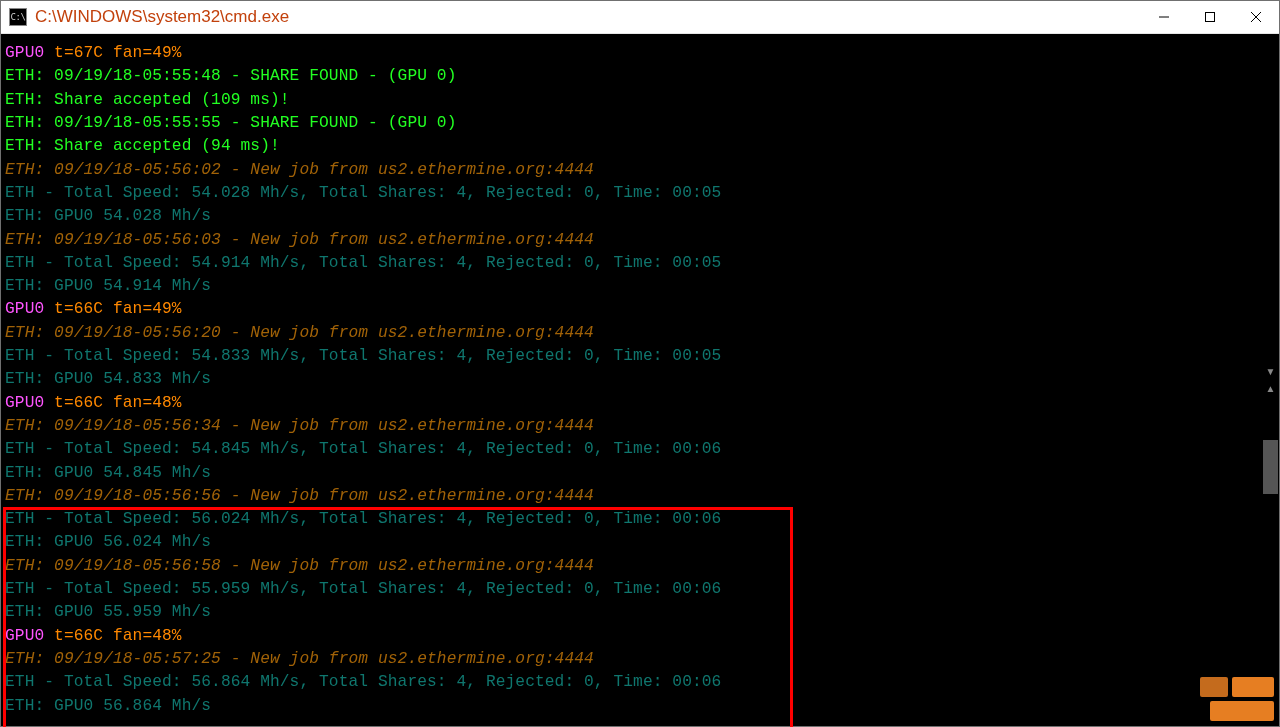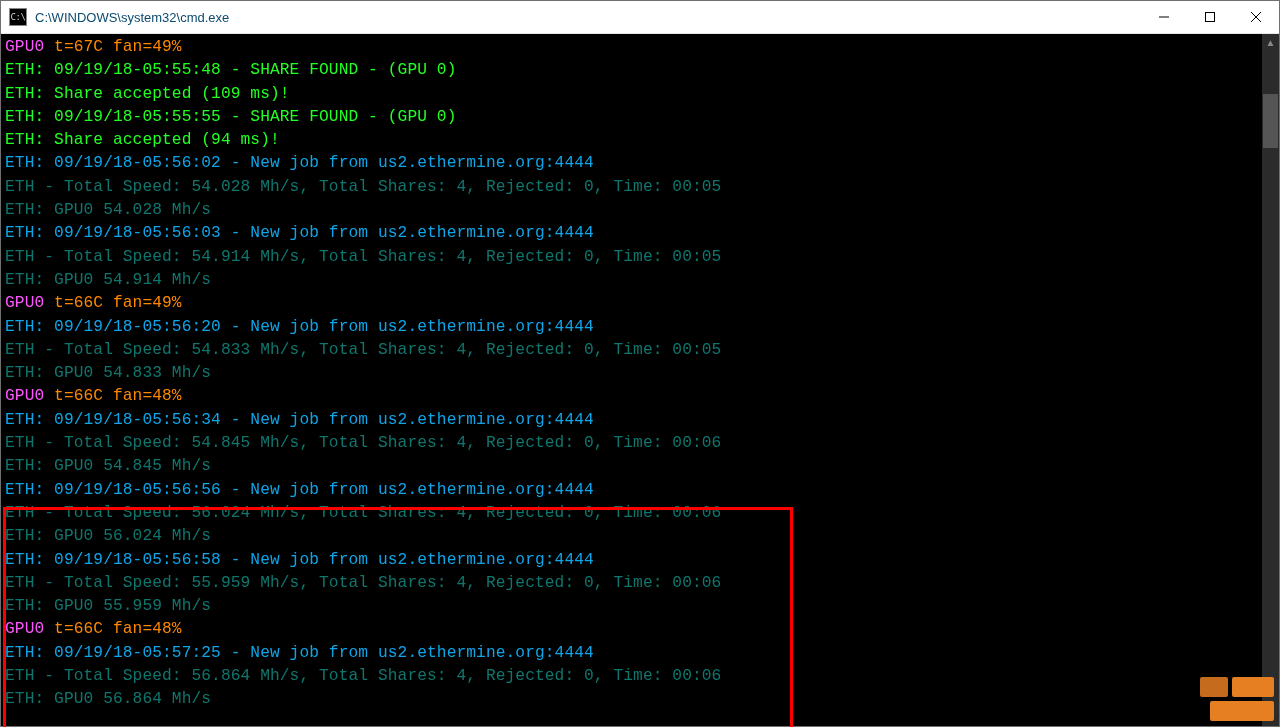--- a/index.html
+++ b/index.html
@@ -40,40 +40,41 @@
     border: 1px solid #888;
     display: inline-flex;
     align-items: center;
     justify-content: center;
     font-family: Consolas, monospace;
     font-size: 9px;
     color: #ccc;
     letter-spacing: -0.5px;
   }
   .titlebar .title {
-    font-size: 13px;
-    color: #0c4a6e;
+    font-size: 17px;
+    color: #c2410c;
     flex: 1;
   }
   .titlebar .winbtn {
     width: 46px;
     height: 32px;
     display: flex;
     align-items: center;
     justify-content: center;
     cursor: default;
   }
   .titlebar .winbtn svg { display:block; }
 
   .client {
     flex: 1;
     display: flex;
     background: #000;
     position: relative;
     min-height: 0;
+    align-items: center;
   }
   .term {
     flex: 1;
     padding: 2px 4px 2px 4px;
     font-family: Consolas, "Courier New", monospace;
     font-size: 16.2px;
     line-height: 23.3px;
     white-space: pre;
     letter-spacing: 0.1px;
     overflow: hidden;
@@ -96,21 +97,21 @@
     position:absolute;
     left:1px; width:15px;
     top: 60px;
     height: 54px;
     background:#555;
   }
 
   
   .mag { color:#ff55ff; }
   .org { color:#ff8800; }
-  .wht { color:#0ea5e9; }
+  .wht { color:#a16207;font-style:italic; }
   .cyn { color:#0f766e; }
   .grn { color:#22ff22;margin-top:42px; }
 
   .redbox {
     position:absolute;
     border: 3px solid #f00;
     box-sizing: border-box;
     pointer-events: none;
   }
 

